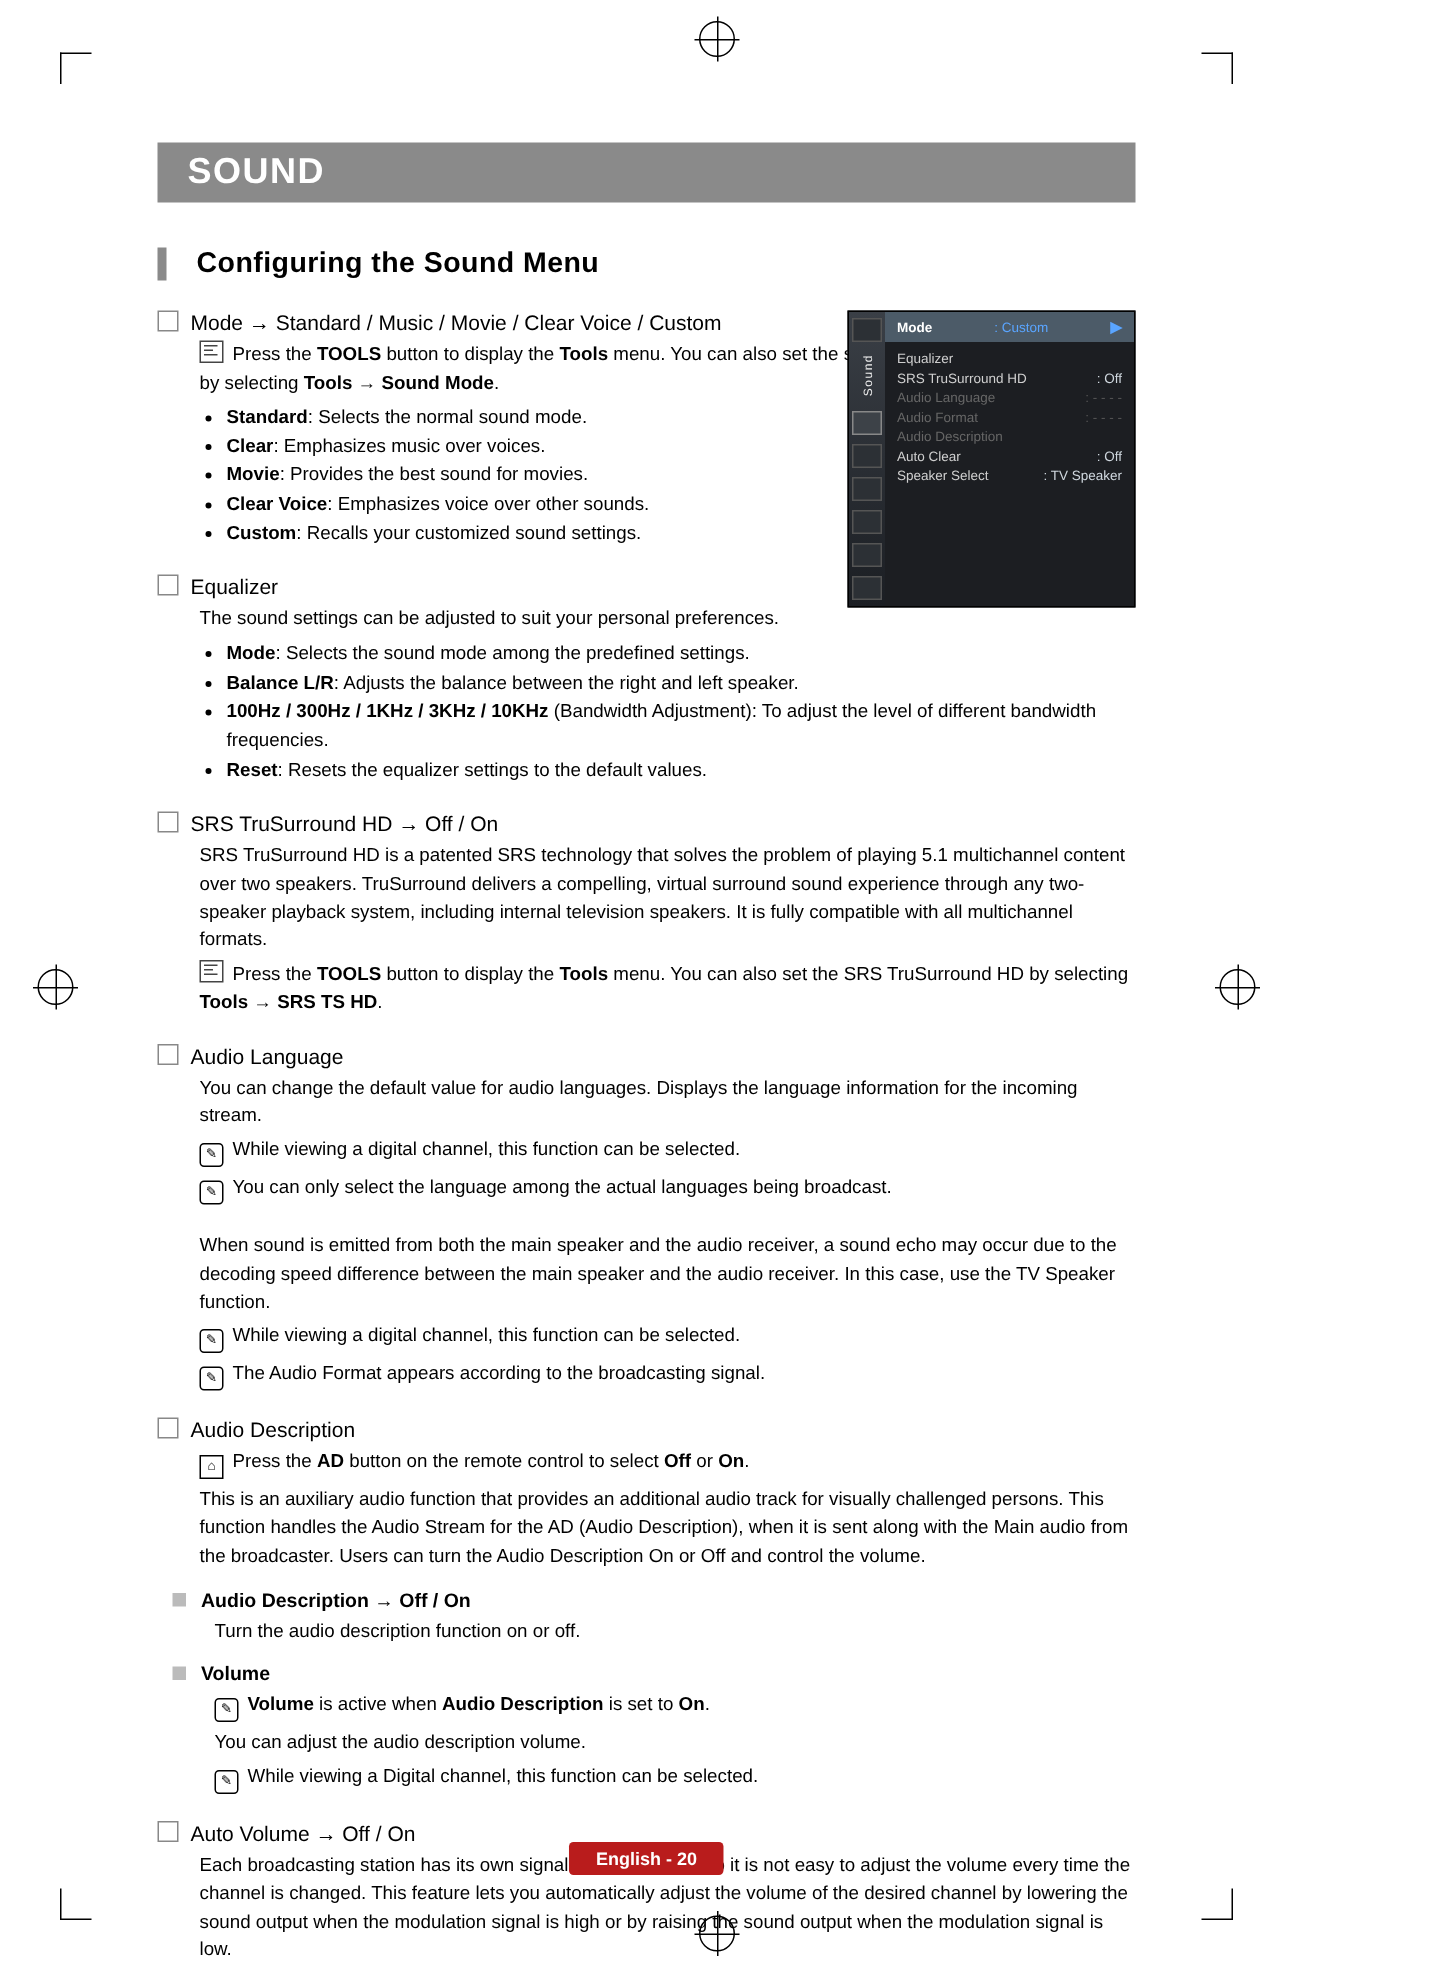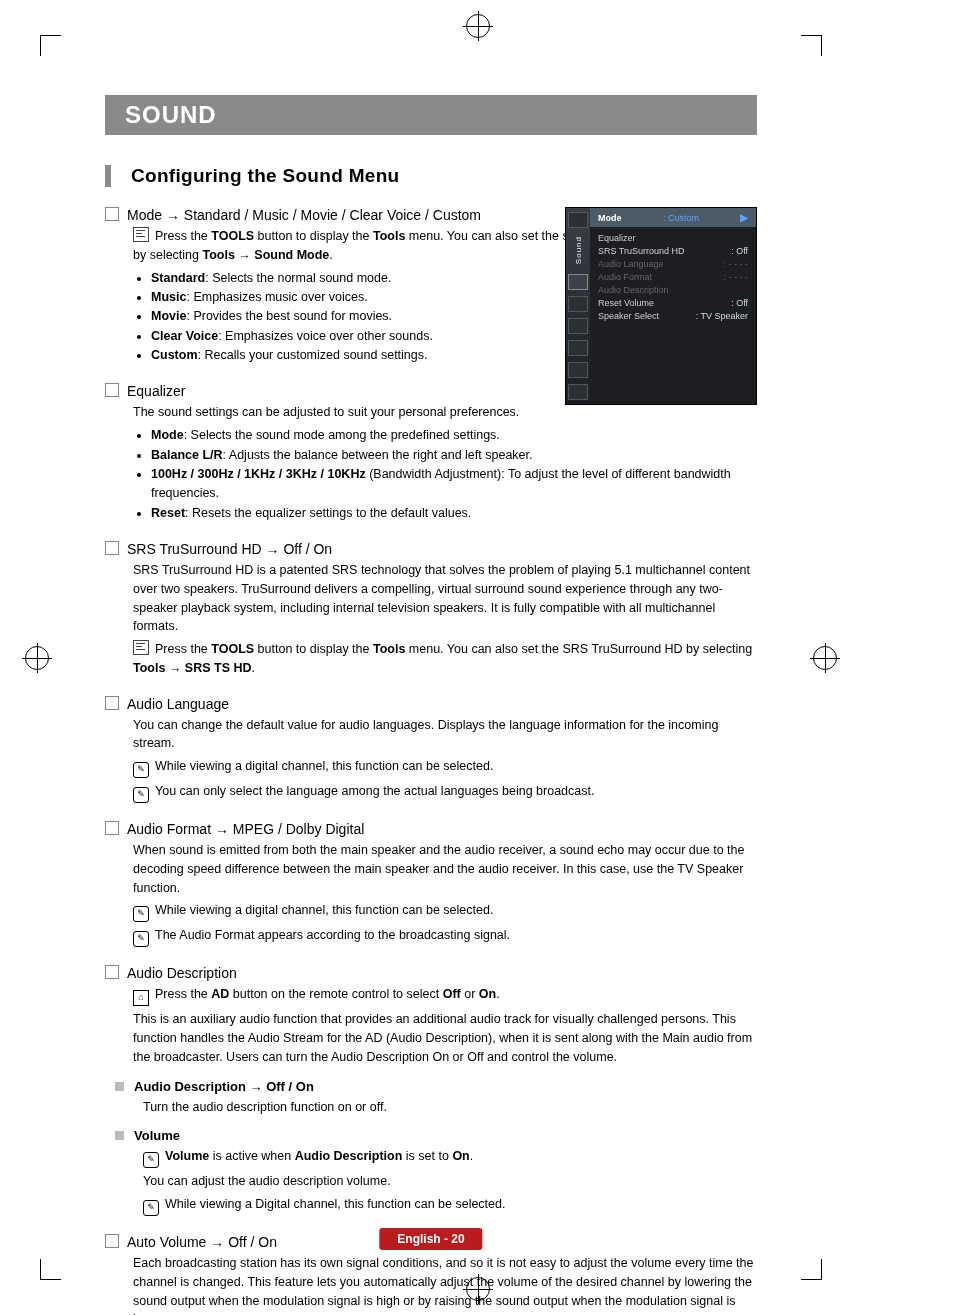--- a/index.html
+++ b/index.html
@@ -162,40 +162,40 @@
               </div>
               <div class="osd-row dim">
                 <span>Audio Format</span>
                 <span class="val">: - - - -</span>
               </div>
               <div class="osd-row dim">
                 <span>Audio Description</span>
                 <span class="val"></span>
               </div>
               <div class="osd-row">
-                <span>Reset Volume</span>
+                <span>Auto Clear</span>
                 <span class="val">: Off</span>
               </div>
               <div class="osd-row">
                 <span>Speaker Select</span>
                 <span class="val">: TV Speaker</span>
               </div>
             </div>
         </div>
       </div>
 
       <div class="section" style="max-width:540px;">
         <div class="sec-head"><span class="box"></span><span>Mode → Standard / Music / Movie / Clear Voice / Custom</span></div>
         <div class="sec-indent">
           <div class="para">
             <span class="icon-tool"></span><span>Press the </span><b>TOOLS</b><span> button to display the </span><b>Tools</b><span> menu. You can also set the sound mode by selecting </span><b>Tools → Sound Mode</b><span>.</span>
           </div>
           <ul class="bullets">
             <li><b>Standard</b><span>: Selects the normal sound mode.</span></li>
-            <li><b>Music</b><span>: Emphasizes music over voices.</span></li>
+            <li><b>Clear</b><span>: Emphasizes music over voices.</span></li>
             <li><b>Movie</b><span>: Provides the best sound for movies.</span></li>
             <li><b>Clear Voice</b><span>: Emphasizes voice over other sounds.</span></li>
             <li><b>Custom</b><span>: Recalls your customized sound settings.</span></li>
           </ul>
         </div>
       </div>
 
       <div class="section">
         <div class="sec-head"><span class="box"></span><span>Equalizer</span></div>
         <div class="sec-indent">
@@ -222,21 +222,20 @@
       <div class="section">
         <div class="sec-head"><span class="box"></span><span>Audio Language</span></div>
         <div class="sec-indent">
           <div class="para">You can change the default value for audio languages. Displays the language information for the incoming stream.</div>
           <div class="para"><span class="icon-note">✎</span><span>While viewing a digital channel, this function can be selected.</span></div>
           <div class="para"><span class="icon-note">✎</span><span>You can only select the language among the actual languages being broadcast.</span></div>
         </div>
       </div>
 
       <div class="section">
-        <div class="sec-head"><span class="box"></span><span>Audio Format → MPEG / Dolby Digital</span></div>
         <div class="sec-indent">
           <div class="para">When sound is emitted from both the main speaker and the audio receiver, a sound echo may occur due to the decoding speed difference between the main speaker and the audio receiver. In this case, use the TV Speaker function.</div>
           <div class="para"><span class="icon-note">✎</span><span>While viewing a digital channel, this function can be selected.</span></div>
           <div class="para"><span class="icon-note">✎</span><span>The Audio Format appears according to the broadcasting signal.</span></div>
         </div>
       </div>
 
       <div class="section">
         <div class="sec-head"><span class="box"></span><span>Audio Description</span></div>
         <div class="sec-indent">

